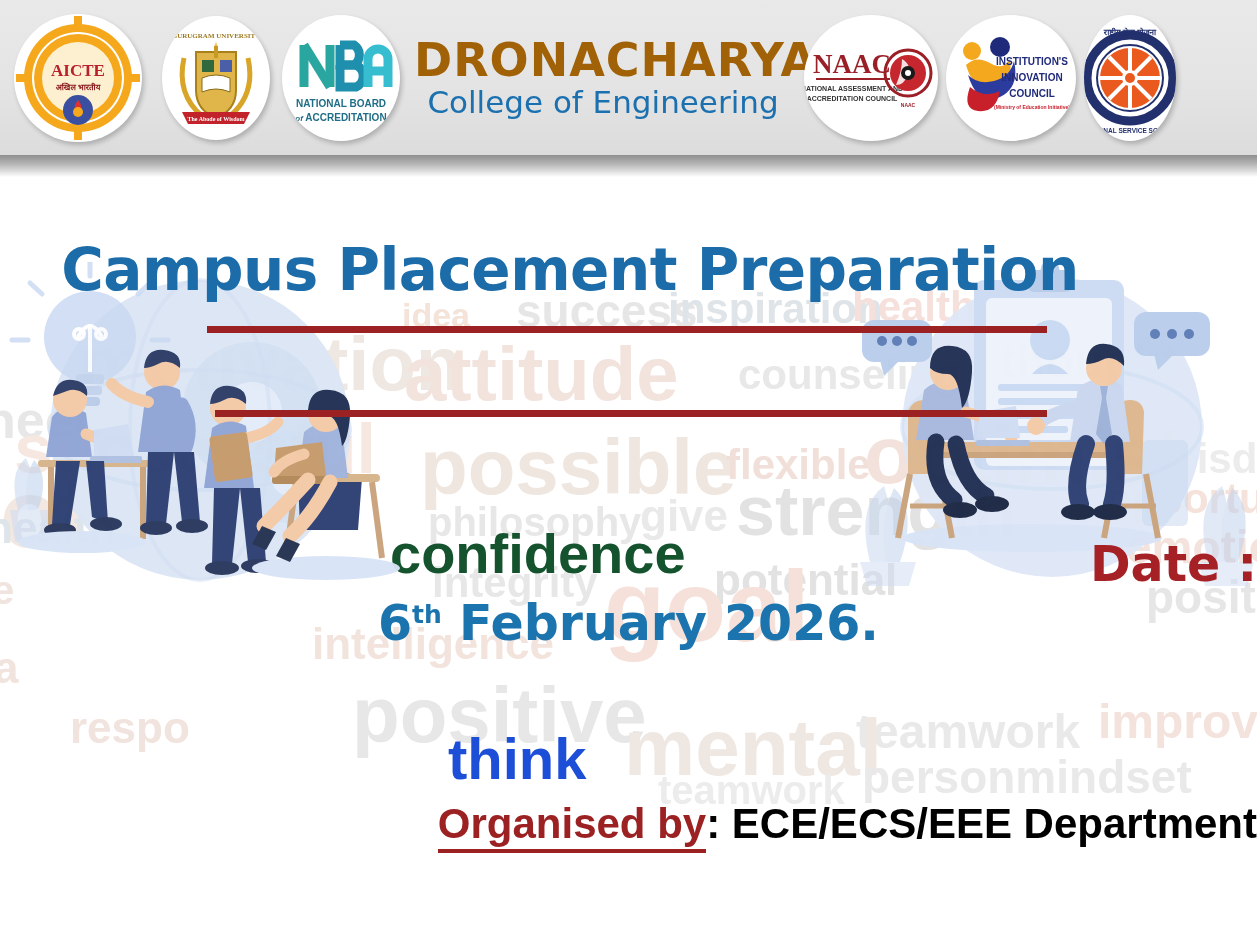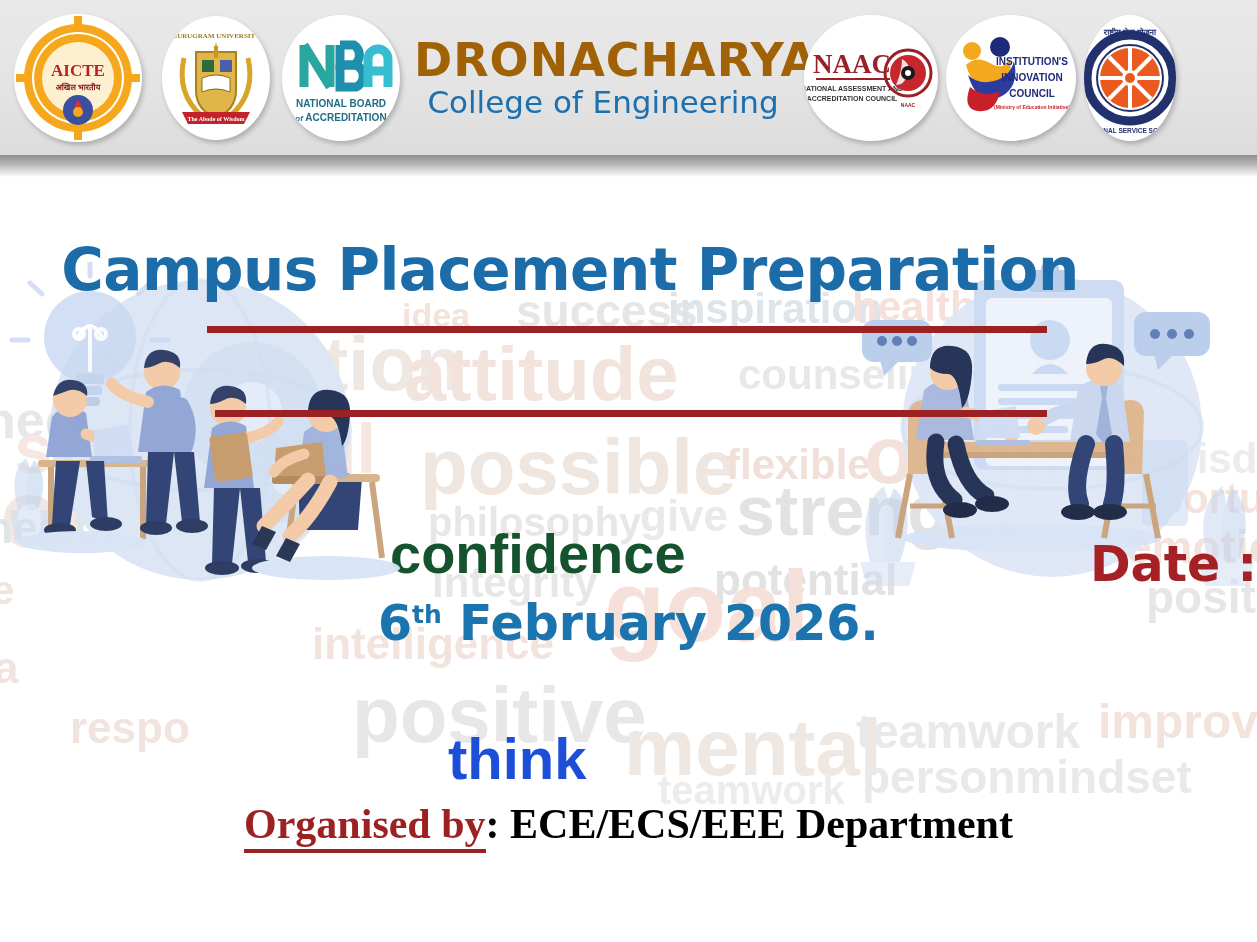--- a/index.html
+++ b/index.html
@@ -72,22 +72,22 @@
     font-size:49px;font-weight:700;color:#a62125;
   }
   .date-value{
     position:absolute;left:0;top:419px;width:1257px;text-align:center;
     font-family:"DejaVu Sans","Liberation Sans",sans-serif;
     font-size:49px;font-weight:700;color:#1b74ad;
   }
   .date-value sup{font-size:25px;vertical-align:super;line-height:0;}
 
   .organised{
-    position:absolute;left:0;top:624px;width:1257px;text-align:center;
-    font-family:Liberation Serif, serif;
+    position:absolute;left:0;top:624px;width:1257px;text-align:right;
+    font-family:Liberation Sans, sans-serif;
     font-size:42px;font-weight:700;color:#000;white-space:nowrap;
   }
   .organised .org-red{
     color:#9c2122;border-bottom:4px solid #9c2122;padding-bottom:2px;
   }
   .organised .org-rest{color:#000;}
 </style>
 </head>
 <body>
 

